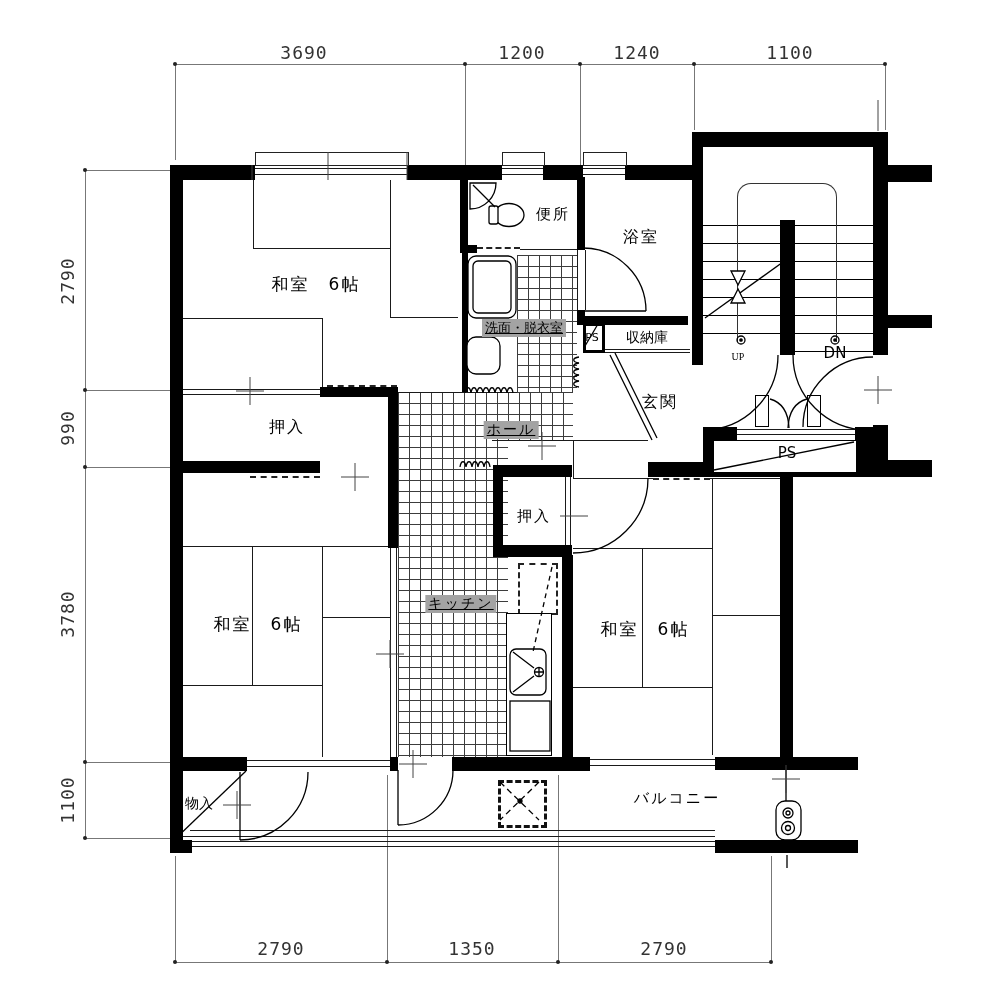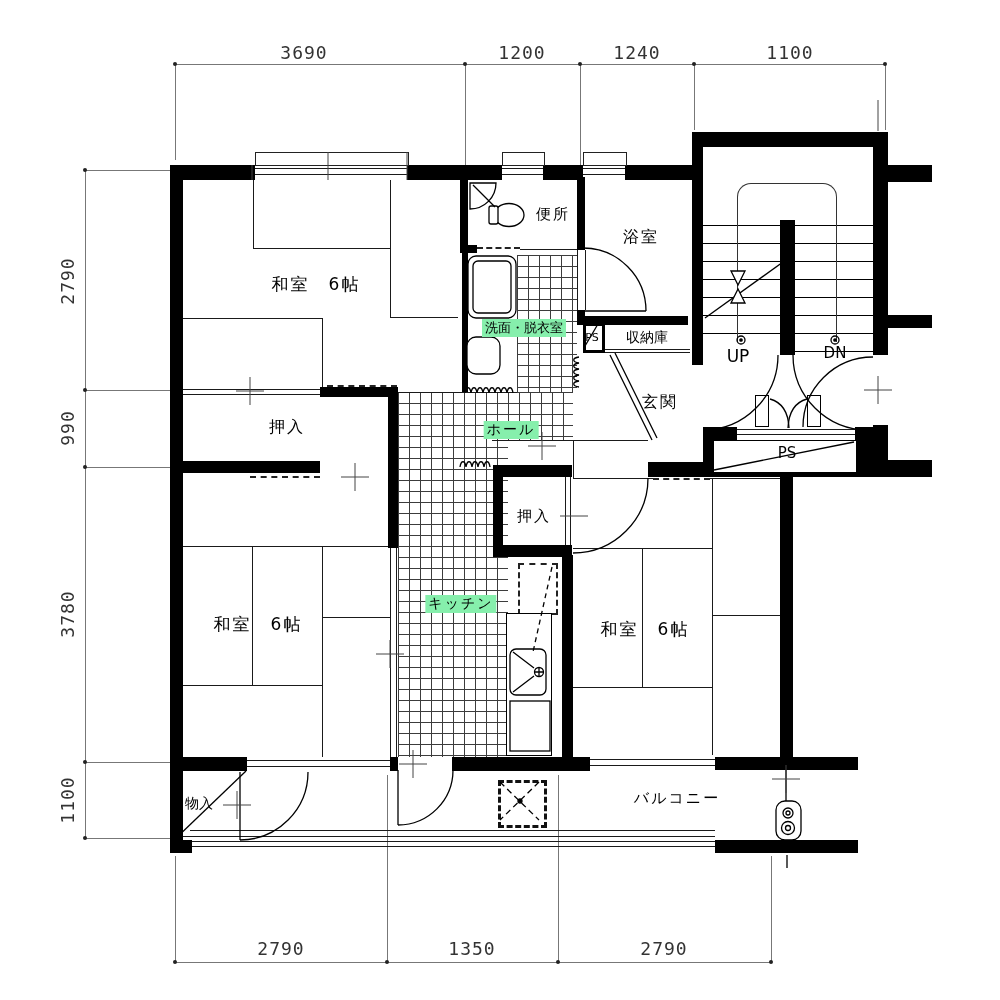--- a/index.html
+++ b/index.html
@@ -9,21 +9,21 @@
   .tline{position:absolute;background:#1a1a1a;z-index:2;}
   .gline{position:absolute;background:#777;z-index:1;}
   .dash{position:absolute;border-top:2px dashed #222;height:0;z-index:3;}
   .grid{position:absolute;z-index:1;
     background-image:repeating-linear-gradient(to right,#3c3c3c 0 1px,transparent 1px 11px),
                      repeating-linear-gradient(to bottom,#3c3c3c 0 1px,transparent 1px 11px);}
   .steps{position:absolute;z-index:2;
     background-image:repeating-linear-gradient(to bottom,#000 0 1px,transparent 1px 18px);}
   .lbl{position:absolute;z-index:6;transform:translate(-50%,-50%);white-space:nowrap;
        letter-spacing:2px;color:#000;}
-  .lbl.onTile{background:#86efac;padding:0 3px;}
+  .lbl.onTile{background:#a3a3a3;padding:0 3px;text-decoration:underline;}
   .dimlbl{position:absolute;z-index:6;transform:translate(-50%,-50%);white-space:nowrap;
           font-size:18px;color:#333;letter-spacing:1px;font-family:"DejaVu Sans Mono","Liberation Mono",monospace;}
   .dimlbl.rot{transform:translate(-50%,-50%) rotate(-90deg);}
   .dot{position:absolute;width:4px;height:4px;background:#222;border-radius:50%;z-index:5;
        transform:translate(-2px,-2px);}
   .winbox{position:absolute;border:1px solid #222;background:#fff;z-index:4;}
   .rail{position:absolute;border:1.3px solid #333;border-bottom:none;
         border-radius:14px 14px 0 0;z-index:2;background:transparent;}
   svg.ov{position:absolute;left:0;top:0;z-index:4;}
   .psbox{position:absolute;border:3px solid #000;background:#fff;z-index:4;}
@@ -131,21 +131,21 @@
   <div class="lbl" style="left:287px;top:427px;font-size:16px;">押入</div>
   <div class="lbl" style="left:534px;top:516px;font-size:15px;">押入</div>
   <div class="lbl" style="left:553px;top:214px;font-size:15px;">便所</div>
   <div class="lbl" style="left:641px;top:237px;font-size:16px;">浴室</div>
   <div class="lbl onTile" style="left:524px;top:328px;font-size:13px;letter-spacing:0;">洗面・脱衣室</div>
   <div class="lbl" style="left:592px;top:337px;font-size:11px;letter-spacing:0;">PS</div>
   <div class="lbl" style="left:647px;top:338px;font-size:14px;letter-spacing:0;">収納庫</div>
   <div class="lbl" style="left:660px;top:402px;font-size:16px;">玄関</div>
   <div class="lbl onTile" style="left:511px;top:430px;font-size:14px;">ホール</div>
   <div class="lbl onTile" style="left:461px;top:604px;font-size:14px;">キッチン</div>
-  <div class="lbl" style="left:738px;top:356px;font-size:17px;letter-spacing:0;">UP</div>
+  <div class="lbl" style="left:738px;top:356px;font-size:10px;letter-spacing:0;font-family:Liberation Serif, serif;">UP</div>
   <div class="lbl" style="left:835px;top:353px;font-size:15px;letter-spacing:0;">DN</div>
   <div class="lbl" style="left:787px;top:453px;font-size:15px;letter-spacing:0;">PS</div>
   <div class="lbl" style="left:199px;top:804px;font-size:14px;letter-spacing:0;">物入</div>
   <div class="lbl" style="left:677px;top:798px;font-size:15px;">バルコニー</div>
 
   <div class="dimlbl" style="left:304px;top:52px;">3690</div>
   <div class="dimlbl" style="left:522px;top:52px;">1200</div>
   <div class="dimlbl" style="left:637px;top:52px;">1240</div>
   <div class="dimlbl" style="left:790px;top:52px;">1100</div>
   <div class="dimlbl rot" style="left:67px;top:281px;">2790</div>

